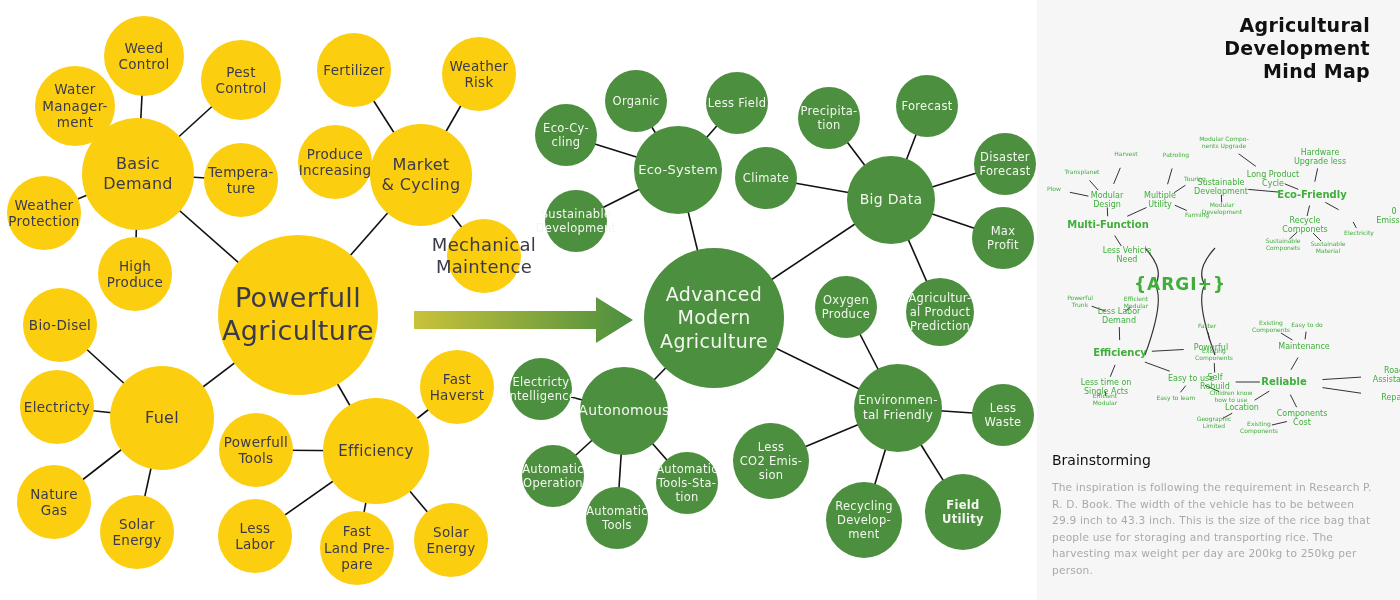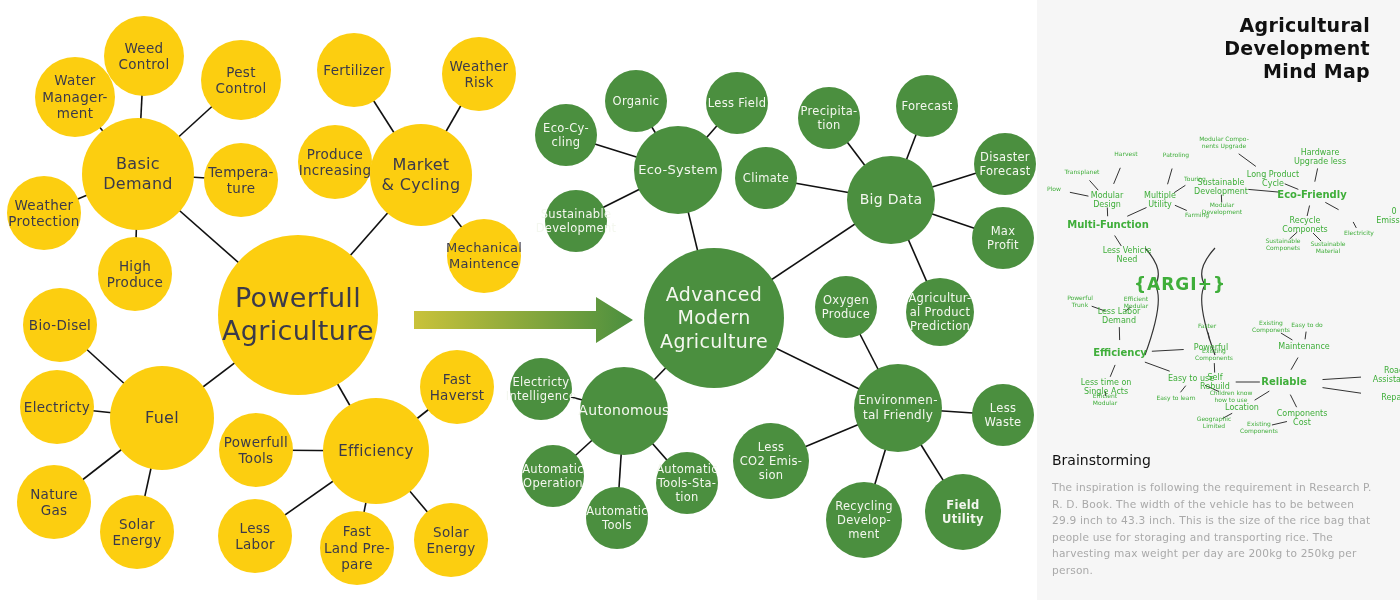--- a/index.html
+++ b/index.html
@@ -82,21 +82,21 @@
   <polygon fill="url(#arrowGrad)" points="414,311 596,311 596,297 633,320 596,343 596,329 414,329"></polygon>
     </svg>
 <div class="node yellow" style="left: 218px; top: 235px; width: 160px; height: 160px;">
       <span style="font-size: 27px;">Powerfull
 Agriculture</span>
     </div>
     <div class="node yellow" style="left: 82px; top: 118px; width: 112px; height: 112px;">
       <span style="font-size: 16px;">Basic
 Demand</span>
     </div>
-    <div class="node yellow" style="left: 35px; top: 57px; width: 80px; height: 80px;">
+    <div class="node yellow" style="left: 35px; top: 66px; width: 80px; height: 80px;">
       <span style="font-size: 13.5px;">Water
 Manager-
 ment</span>
     </div>
     <div class="node yellow" style="left: 104px; top: 16px; width: 80px; height: 80px;">
       <span style="font-size: 13.5px;">Weed
 Control</span>
     </div>
     <div class="node yellow" style="left: 201px; top: 40px; width: 80px; height: 80px;">
       <span style="font-size: 13.5px;">Pest
@@ -123,21 +123,21 @@
     </div>
     <div class="node yellow" style="left: 442px; top: 37px; width: 74px; height: 74px;">
       <span style="font-size: 13.5px;">Weather
 Risk</span>
     </div>
     <div class="node yellow" style="left: 298px; top: 125px; width: 74px; height: 74px;">
       <span style="font-size: 13.5px;">Produce
 Increasing</span>
     </div>
     <div class="node yellow" style="left: 447px; top: 219px; width: 74px; height: 74px;">
-      <span style="font-size: 13px;">Mechanical
+      <span style="font-size: 18px;">Mechanical
 Maintence</span>
     </div>
     <div class="node yellow" style="left: 110px; top: 366px; width: 104px; height: 104px;">
       <span style="font-size: 16px;">Fuel</span>
     </div>
     <div class="node yellow" style="left: 23px; top: 288px; width: 74px; height: 74px;">
       <span style="font-size: 13.5px;">Bio-Disel</span>
     </div>
     <div class="node yellow" style="left: 20px; top: 370px; width: 74px; height: 74px;">
       <span style="font-size: 13.5px;">Electricty</span>

